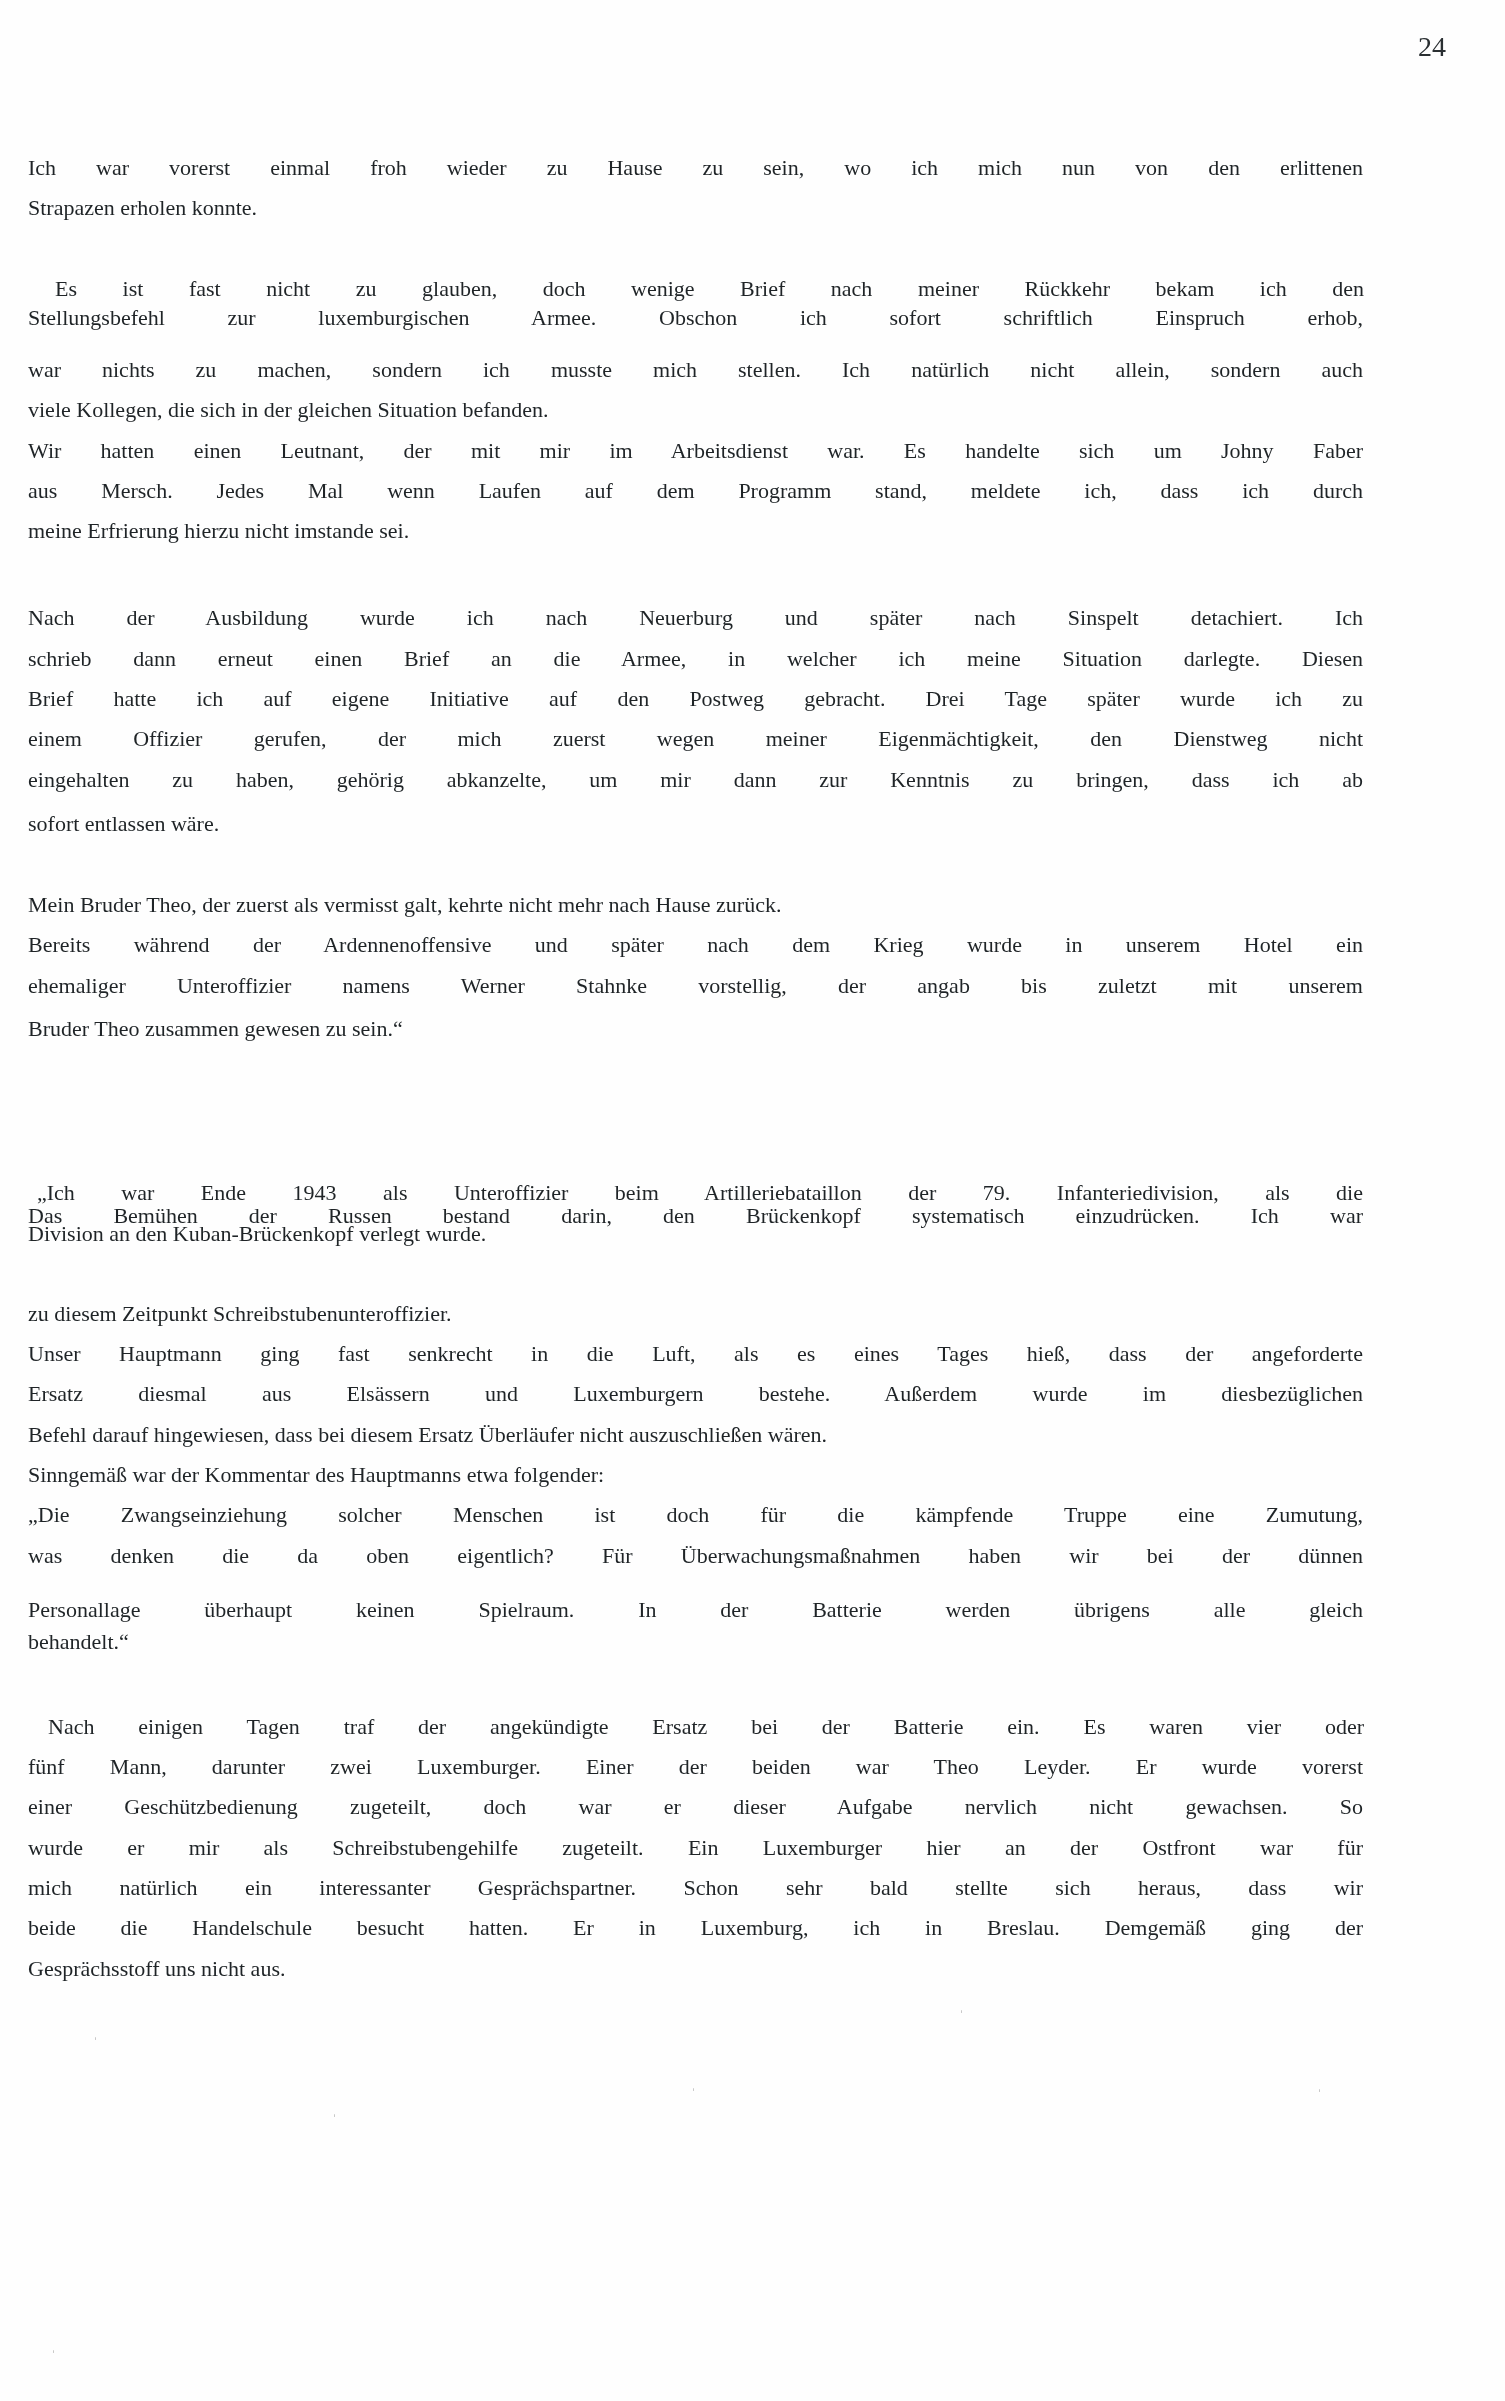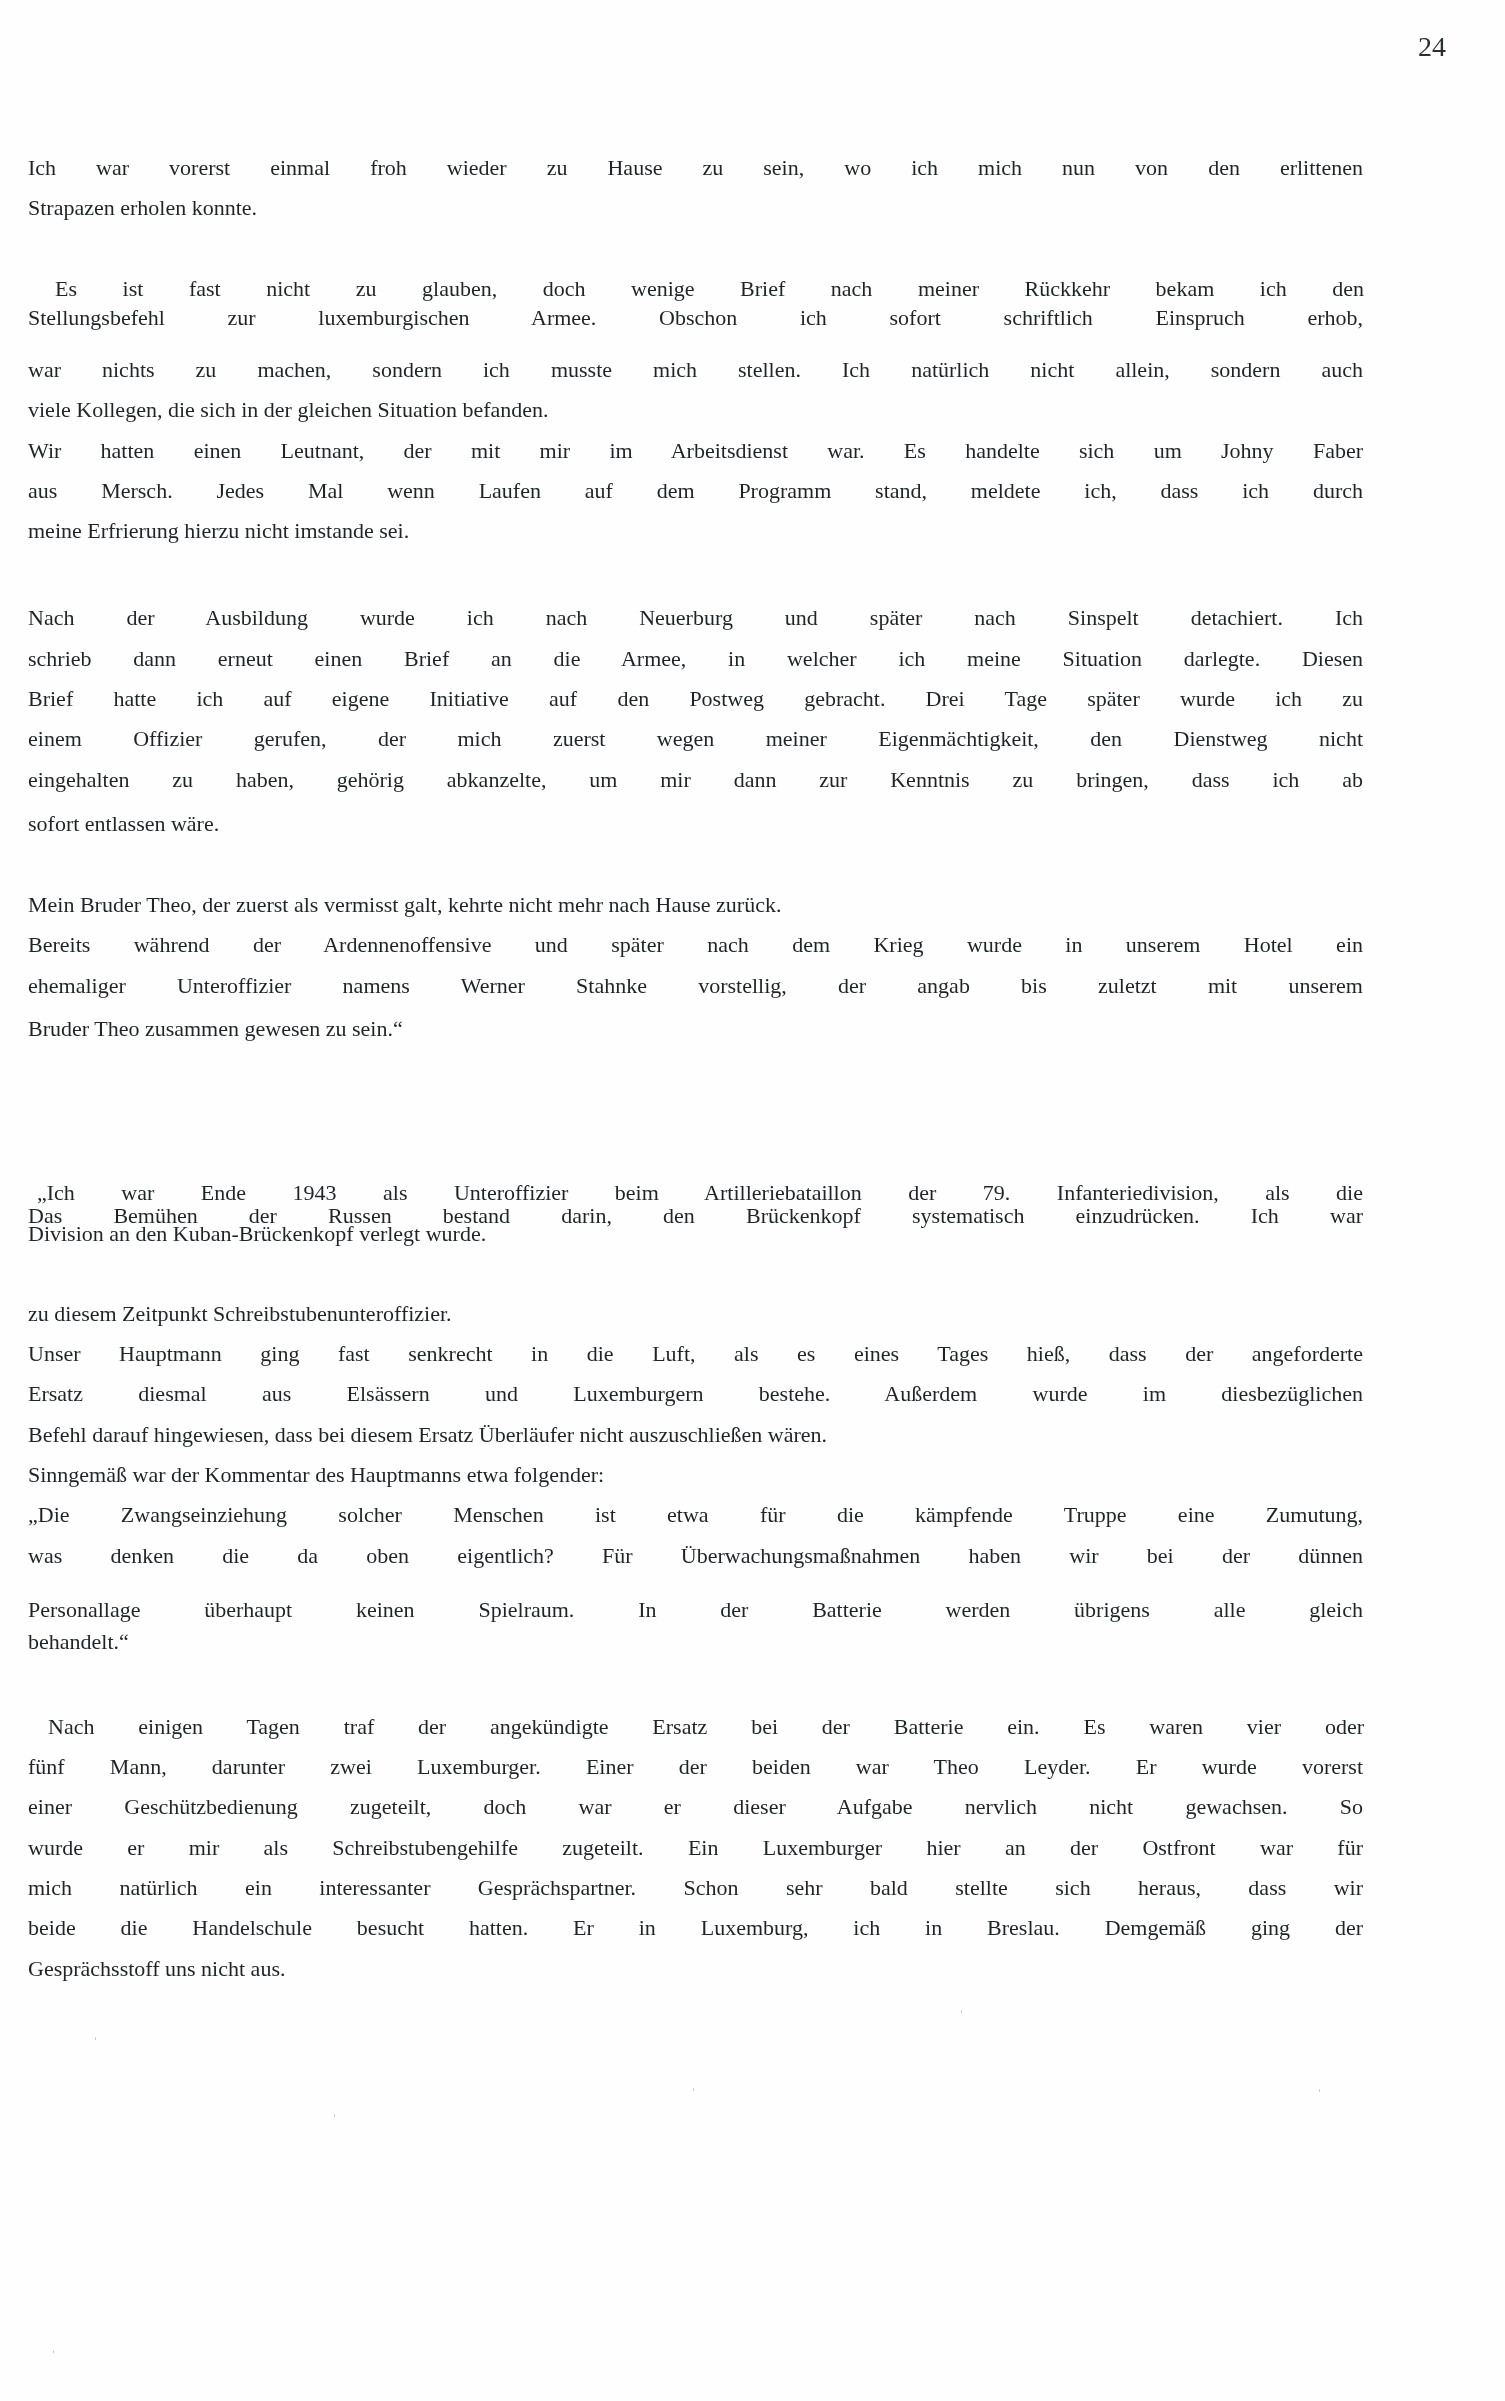--- a/index.html
+++ b/index.html
@@ -105,21 +105,21 @@
 
   <div>
     <div class="line" style="top:1173px; left:37px; width:1326px;">„Ich war Ende 1943 als Unteroffizier beim Artilleriebataillon der 79. Infanteriedivision, als die</div>
     <div class="line last" style="top:1214px;">Division an den Kuban-Brückenkopf verlegt wurde.</div>
     <div class="line" style="top:1196px;">Das Bemühen der Russen bestand darin, den Brückenkopf systematisch einzudrücken. Ich war</div>
     <div class="line last" style="top:1294px;">zu diesem Zeitpunkt Schreibstubenunteroffizier.</div>
     <div class="line" style="top:1334px;">Unser Hauptmann ging fast senkrecht in die Luft, als es eines Tages hieß, dass der angeforderte</div>
     <div class="line" style="top:1374px;">Ersatz diesmal aus Elsässern und Luxemburgern bestehe. Außerdem wurde im diesbezüglichen</div>
     <div class="line last" style="top:1415px;">Befehl darauf hingewiesen, dass bei diesem Ersatz Überläufer nicht auszuschließen wären.</div>
     <div class="line last" style="top:1455px;">Sinngemäß war der Kommentar des Hauptmanns etwa folgender:</div>
-    <div class="line" style="top:1495px;">„Die Zwangseinziehung solcher Menschen ist etwa für die kämpfende Truppe eine Zumutung,</div>
+    <div class="line" style="top:1495px;">„Die Zwangseinziehung solcher Menschen ist doch für die kämpfende Truppe eine Zumutung,</div>
     <div class="line" style="top:1536px;">was denken die da oben eigentlich? Für Überwachungsmaßnahmen haben wir bei der dünnen</div>
     <div class="line" style="top:1590px;">Personallage überhaupt keinen Spielraum. In der Batterie werden übrigens alle gleich</div>
     <div class="line last" style="top:1622px;">behandelt.“</div>
   </div>
 
   <div>
     <div class="line" style="top:1707px; left:48px; width:1316px;">Nach einigen Tagen traf der angekündigte Ersatz bei der Batterie ein. Es waren vier oder</div>
     <div class="line" style="top:1747px;">fünf Mann, darunter zwei Luxemburger. Einer der beiden war Theo Leyder. Er wurde vorerst</div>
     <div class="line" style="top:1787px;">einer Geschützbedienung zugeteilt, doch war er dieser Aufgabe nervlich nicht gewachsen. So</div>
     <div class="line" style="top:1828px;">wurde er mir als Schreibstubengehilfe zugeteilt. Ein Luxemburger hier an der Ostfront war für</div>

